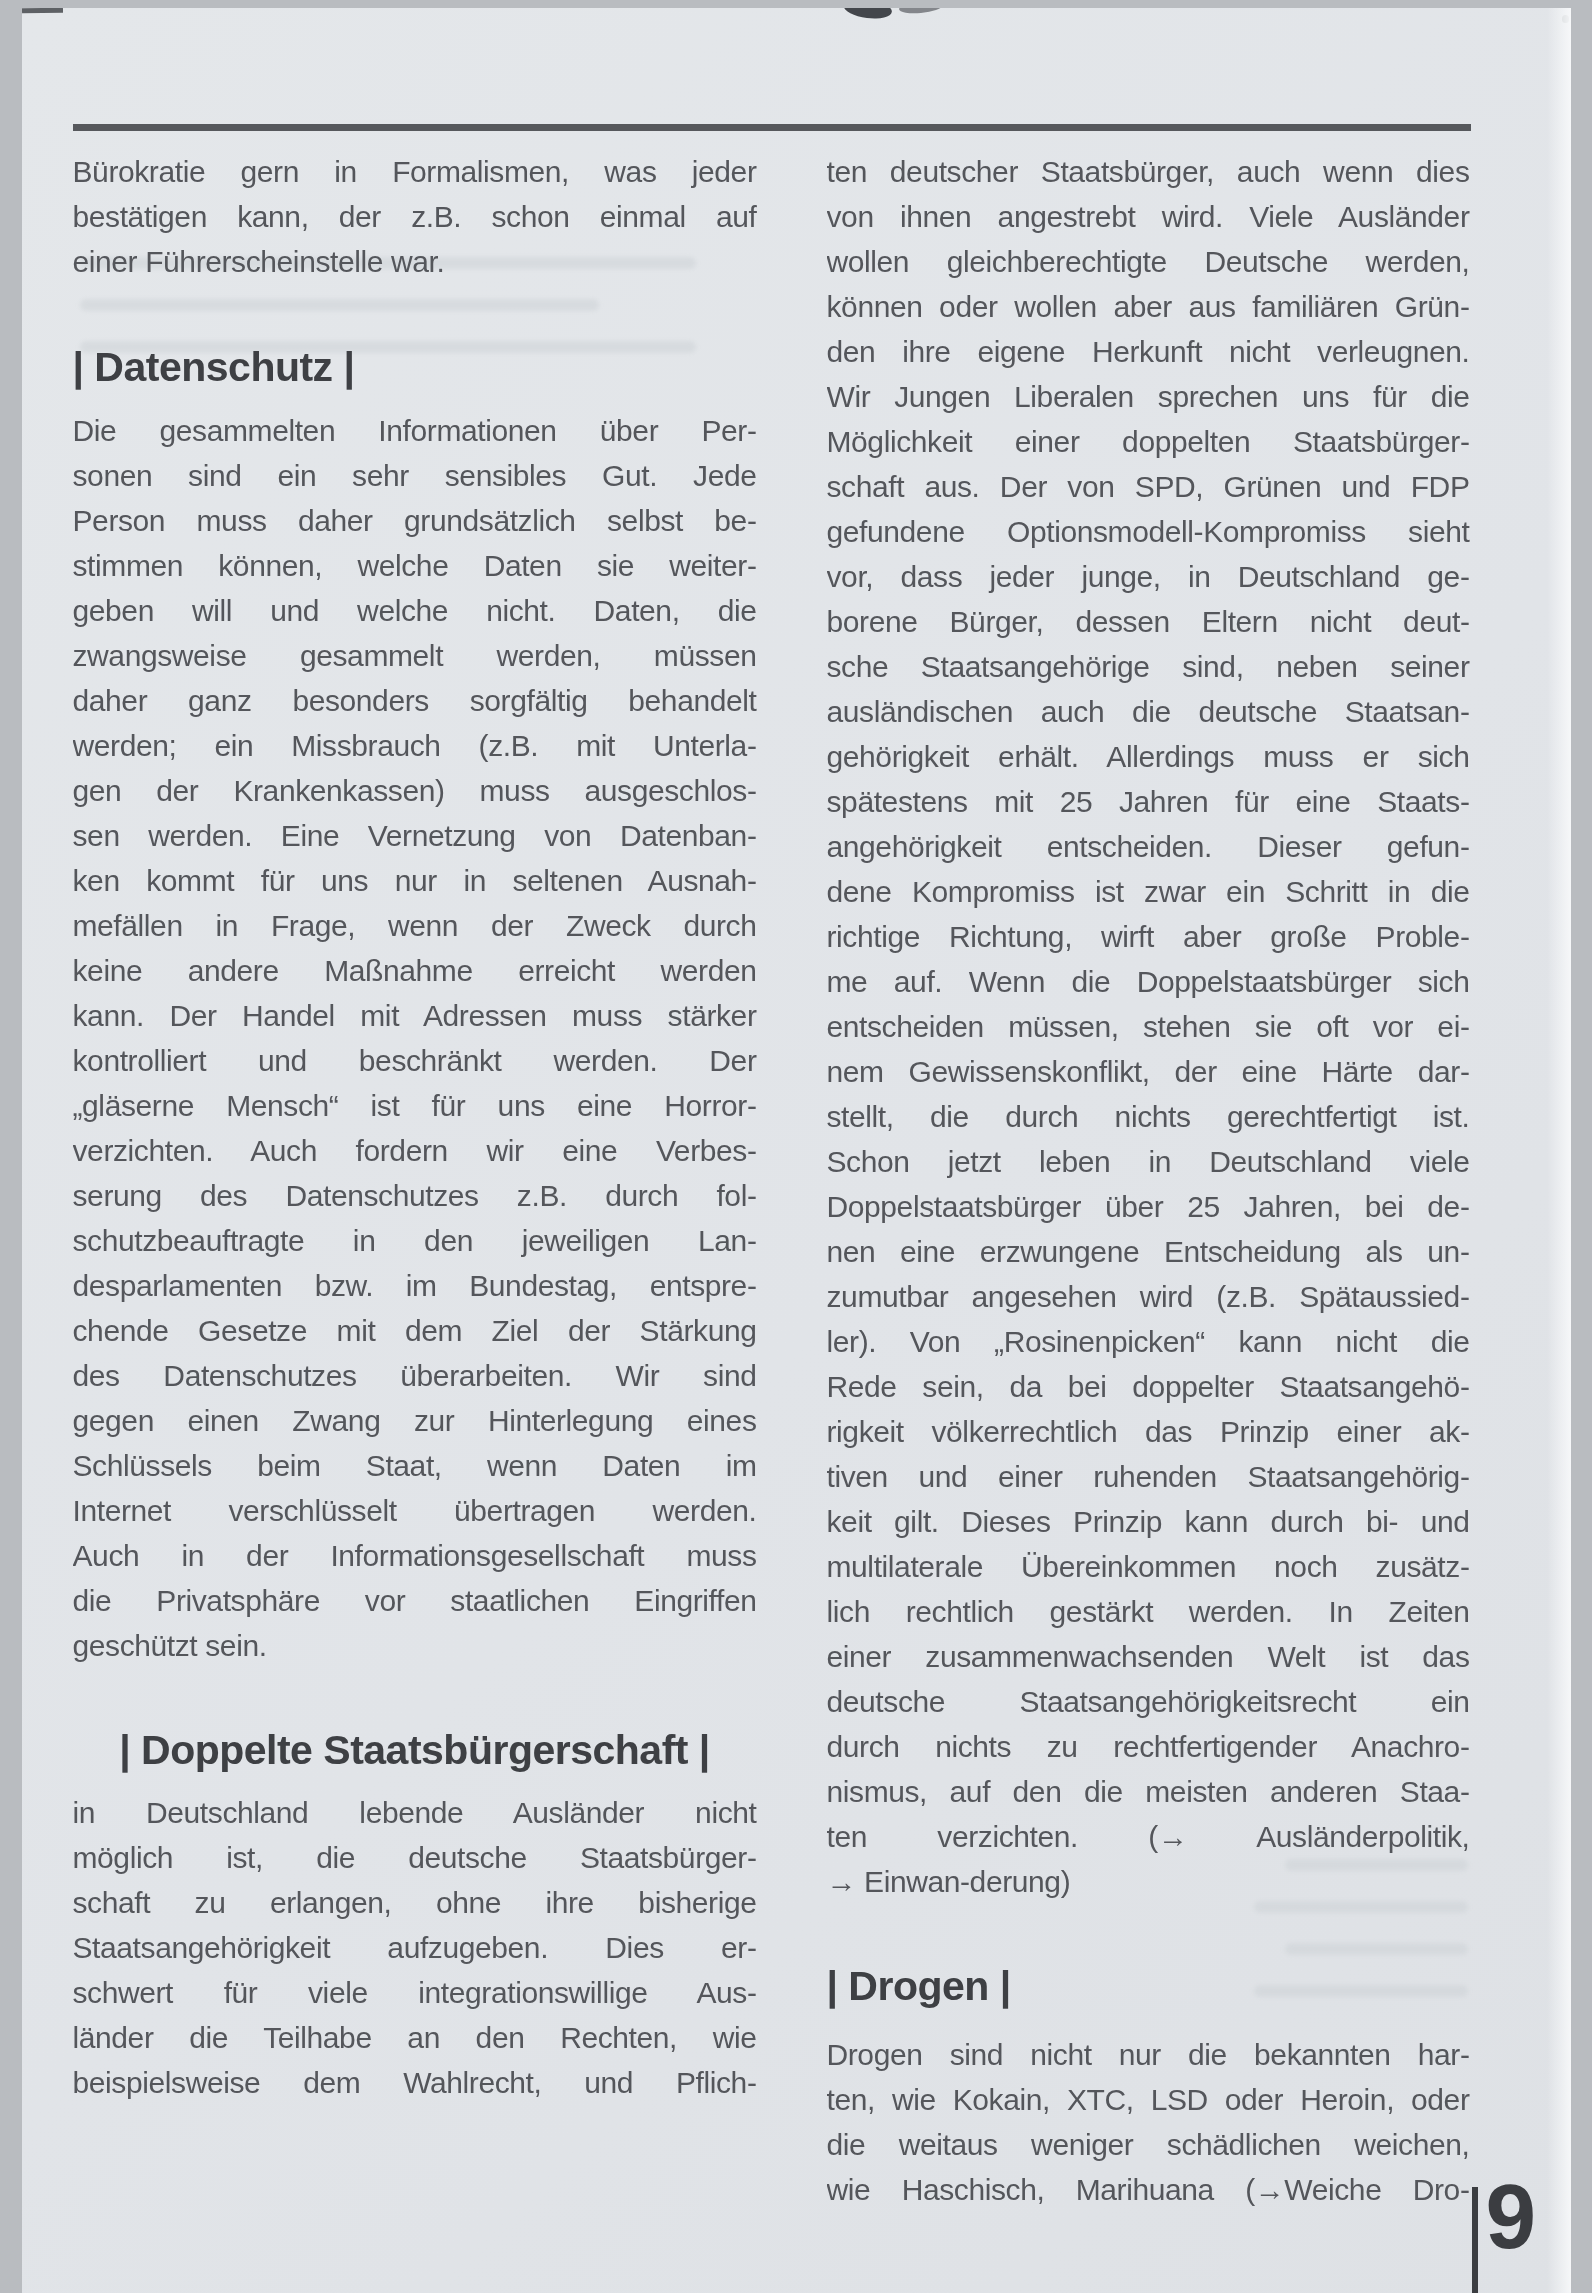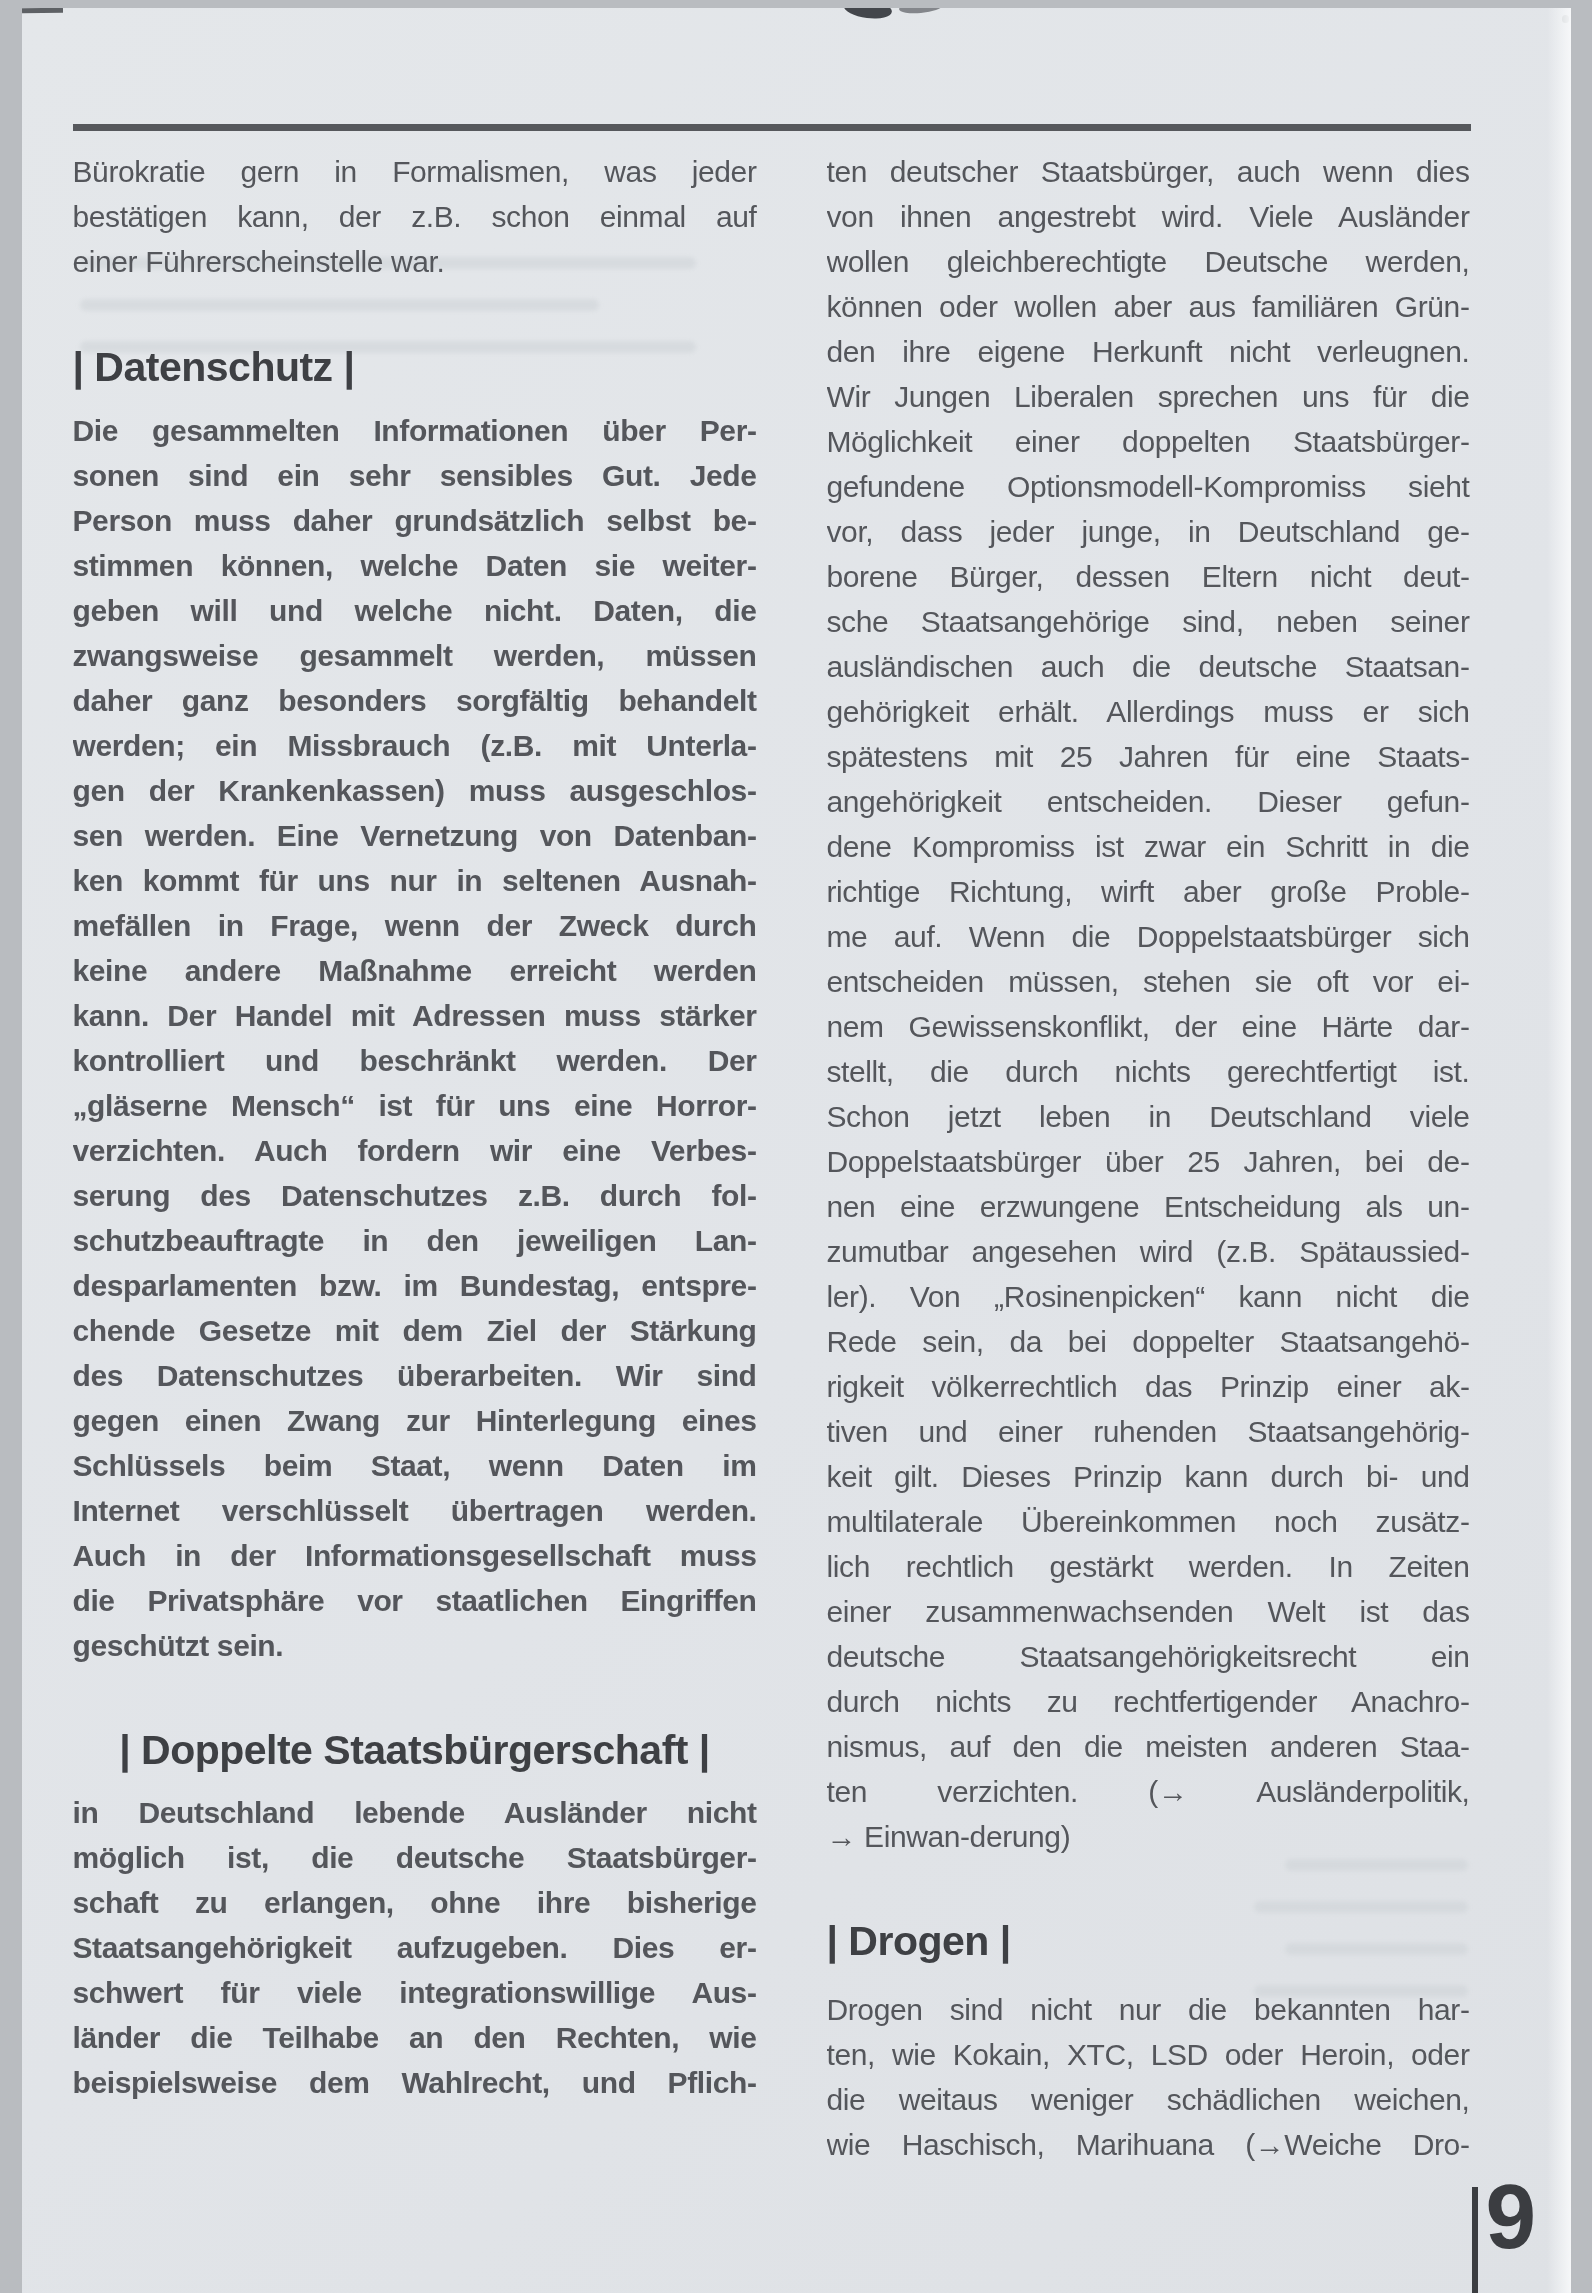--- a/index.html
+++ b/index.html
@@ -29,21 +29,21 @@
   }
   .tline.endline{text-align-last:left;}
   .heading{
     font-weight:bold;font-size:41px;line-height:48px;
     color:var(--heading_ink,#3e4044);
     letter-spacing:-0.5px;
   }
   .heading.align-right{text-align:left;}
   .heading.align-center{text-align:center;}
   .mt-h1{margin-top:59px;}
-  .mt-p1{margin-top:16.7px;font-weight:bold;}
+  .mt-p1{margin-top:16.7px;}
   .mt-h2{margin-top:58px;}
   .mt-p2{margin-top:22px;}
   
   .pageno-wrap{position:absolute;left:1450px;top:2172px;width:111px;height:122px;}
   .pageno-bar{position:absolute;left:0;top:7.4px;width:6.5px;height:114px;background:var(--page_number_ink,#3b3d41);}
   .pageno{
     position:absolute;left:14px;top:0;
     font-size:91px;line-height:74px;font-weight:bold;
     color:var(--page_number_ink,#3b3d41);
   }
@@ -146,20 +146,21 @@
 
   <div class="col col-right">
     <div class="para">
         <div class="tline">ten deutscher Staatsbürger, auch wenn dies</div>
         <div class="tline">von ihnen angestrebt wird. Viele Ausländer</div>
         <div class="tline">wollen gleichberechtigte Deutsche werden,</div>
         <div class="tline">können oder wollen aber aus familiären Grün-</div>
         <div class="tline">den ihre eigene Herkunft nicht verleugnen.</div>
         <div class="tline">Wir Jungen Liberalen sprechen uns für die</div>
         <div class="tline">Möglichkeit einer doppelten Staatsbürger-</div>
+        <div class="tline">schaft aus. Der von SPD, Grünen und FDP</div>
         <div class="tline">gefundene Optionsmodell-Kompromiss sieht</div>
         <div class="tline">vor, dass jeder junge, in Deutschland ge-</div>
         <div class="tline">borene Bürger, dessen Eltern nicht deut-</div>
         <div class="tline">sche Staatsangehörige sind, neben seiner</div>
         <div class="tline">ausländischen auch die deutsche Staatsan-</div>
         <div class="tline">gehörigkeit erhält. Allerdings muss er sich</div>
         <div class="tline">spätestens mit 25 Jahren für eine Staats-</div>
         <div class="tline">angehörigkeit entscheiden. Dieser gefun-</div>
         <div class="tline">dene Kompromiss ist zwar ein Schritt in die</div>
         <div class="tline">richtige Richtung, wirft aber große Proble-</div>

